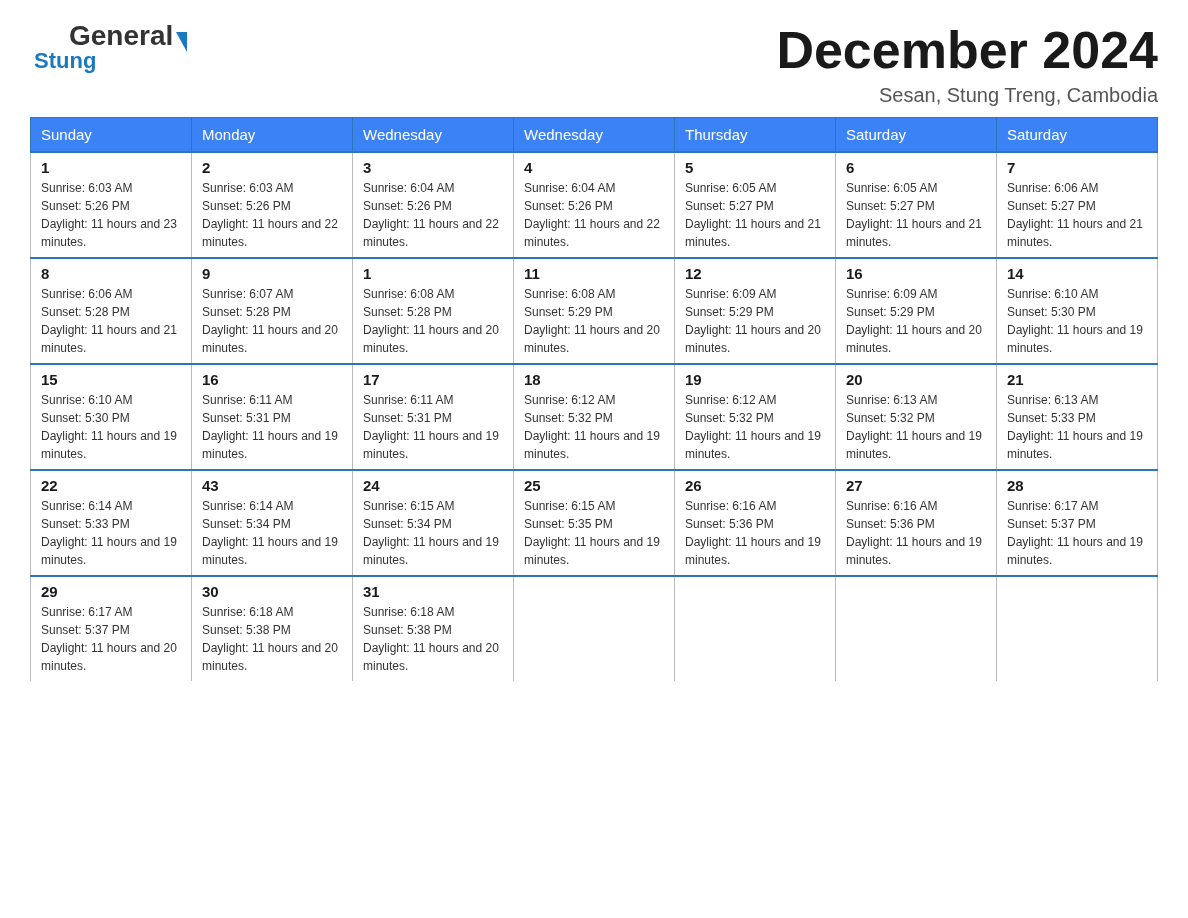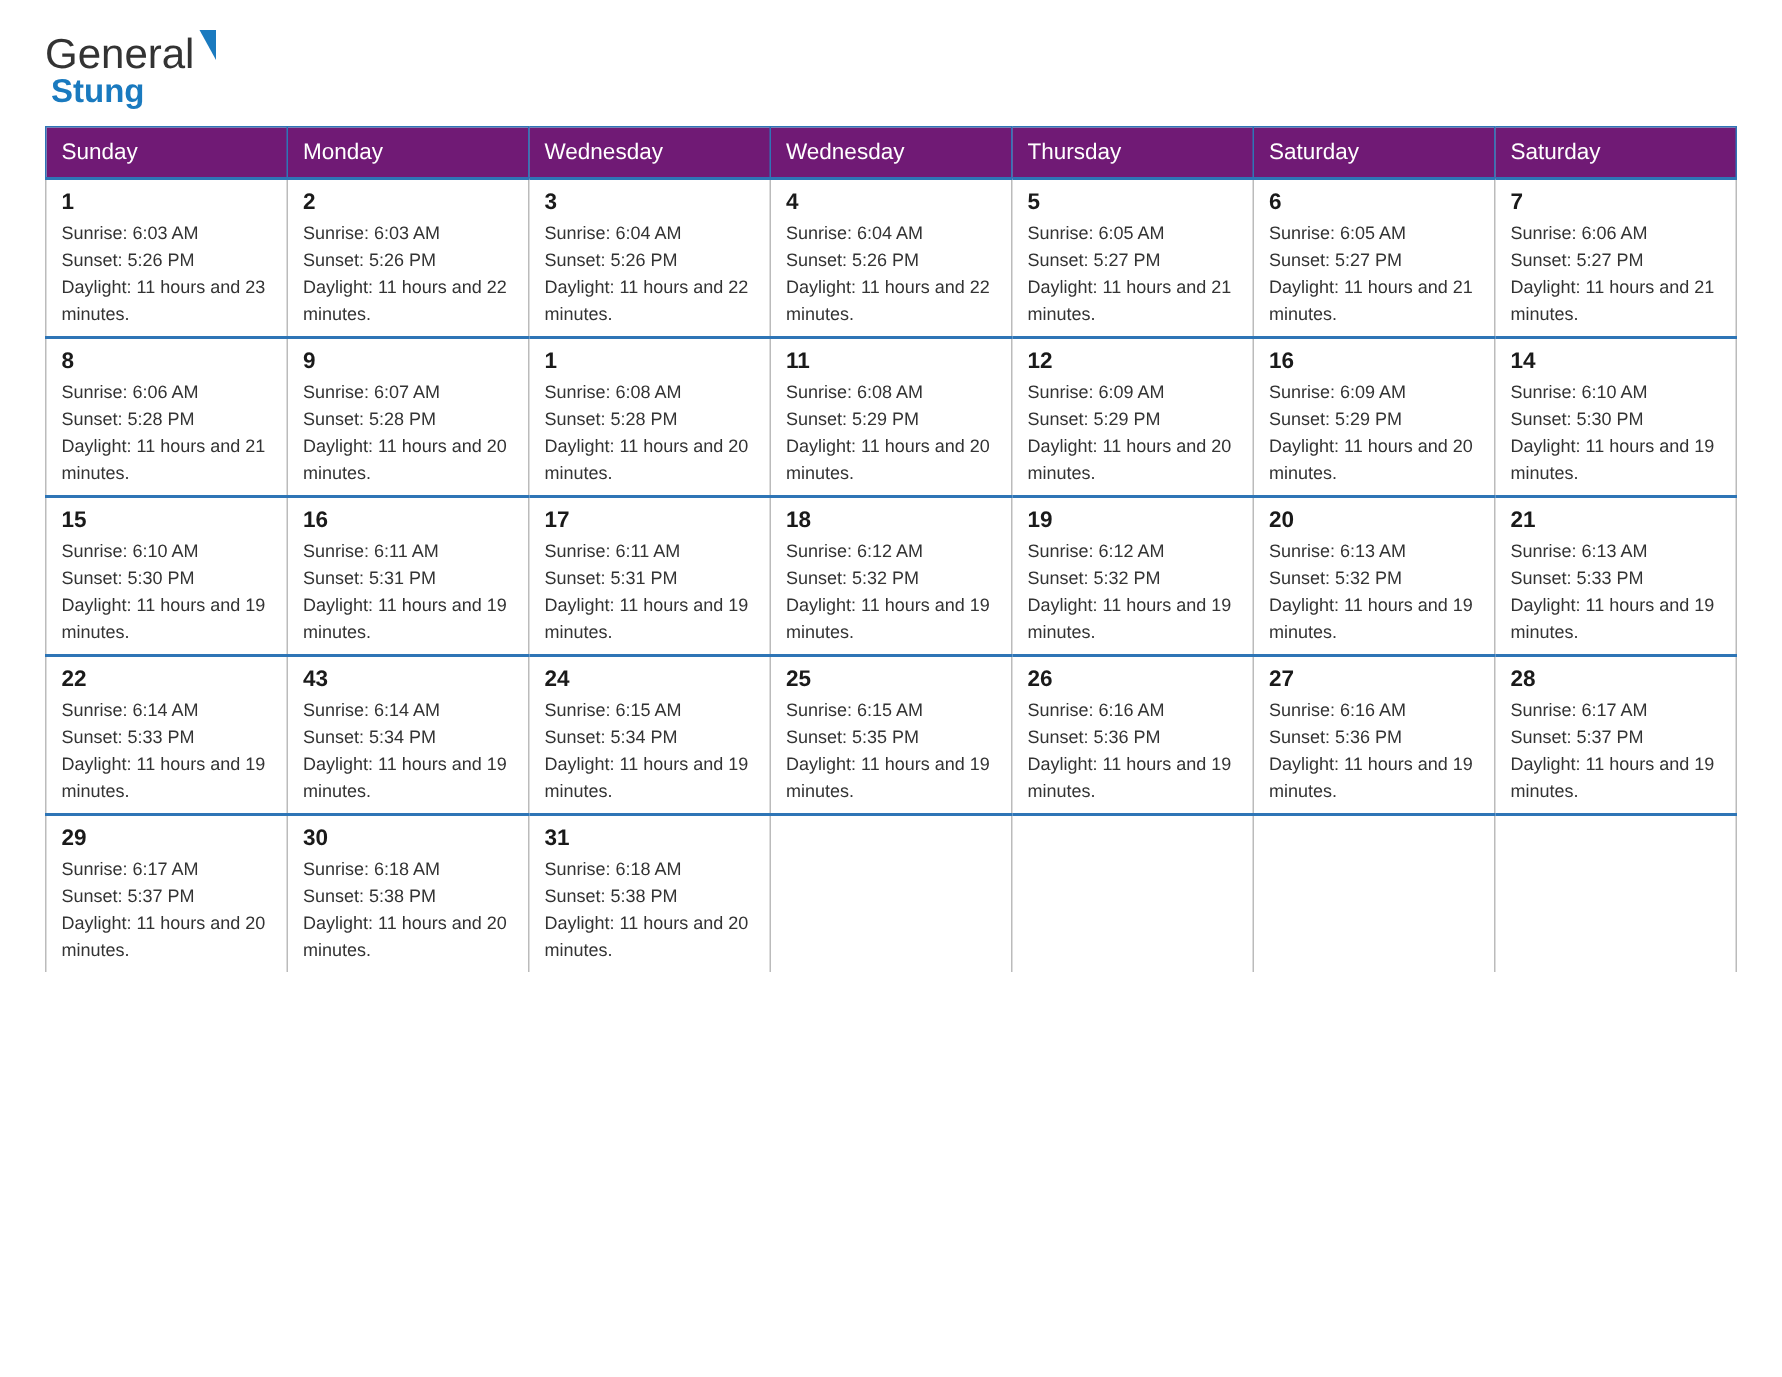--- a/index.html
+++ b/index.html
@@ -16,24 +16,25 @@
       align-items: flex-start;
       margin-bottom: 10px;
     }
     .logo {
       display: flex;
       flex-direction: column;
       align-items: flex-start;
     }
     .logo-text {
       display: flex;
-      align-items: flex-start;
+      align-items: flex-end;
       font-size: 28px;
-      font-weight: normal;
+      font-weight: bold;
       color: #333;
+      margin-left: 39px;
     }
     .logo-general { color: #333; }
     .logo-sub {
       font-size: 22px;
       color: #1a7abf;
       font-weight: bold;
       margin-left: 4px;
       margin-top: -4px;
     }
     .title-section {
@@ -48,21 +49,21 @@
       font-size: 20px;
       color: #555;
       margin-top: 4px;
     }
     .calendar-table {
       width: 100%;
       border-collapse: collapse;
       margin-top: 10px;
     }
     .calendar-table th {
-      background-color: #701a75;
+      background-color: #3b82f6;
       color: white;
       text-align: left;
       padding: 8px 10px;
       font-size: 15px;
       font-weight: normal;
       border: 1px solid #2e75b6;
     }
     .calendar-table td {
       vertical-align: top;
       padding: 6px 10px;
@@ -102,20 +103,24 @@
 </head>
 <body>
 
 <div class="header">
   <div class="logo">
     <div class="logo-text">
       <span class="logo-general">General</span>
       <span style="display:inline-block; width:0; height:0; border-left:11px solid transparent; border-right:0px solid transparent; border-bottom:0px; border-top:20px solid #1a7abf; margin: 0 1px 0 3px; vertical-align:middle;"></span>
     </div>
     <div class="logo-sub">Stung</div>
+  </div>
+  <div class="title-section">
+    <div class="month-title">December 2024</div>
+    <div class="location-title">Sesan, Stung Treng, Cambodia</div>
   </div>
 </div>
 
 <table class="calendar-table">
   <thead>
     <tr>
     <th>Sunday</th>
         <th>Monday</th>
         <th>Wednesday</th>
         <th>Wednesday</th>

